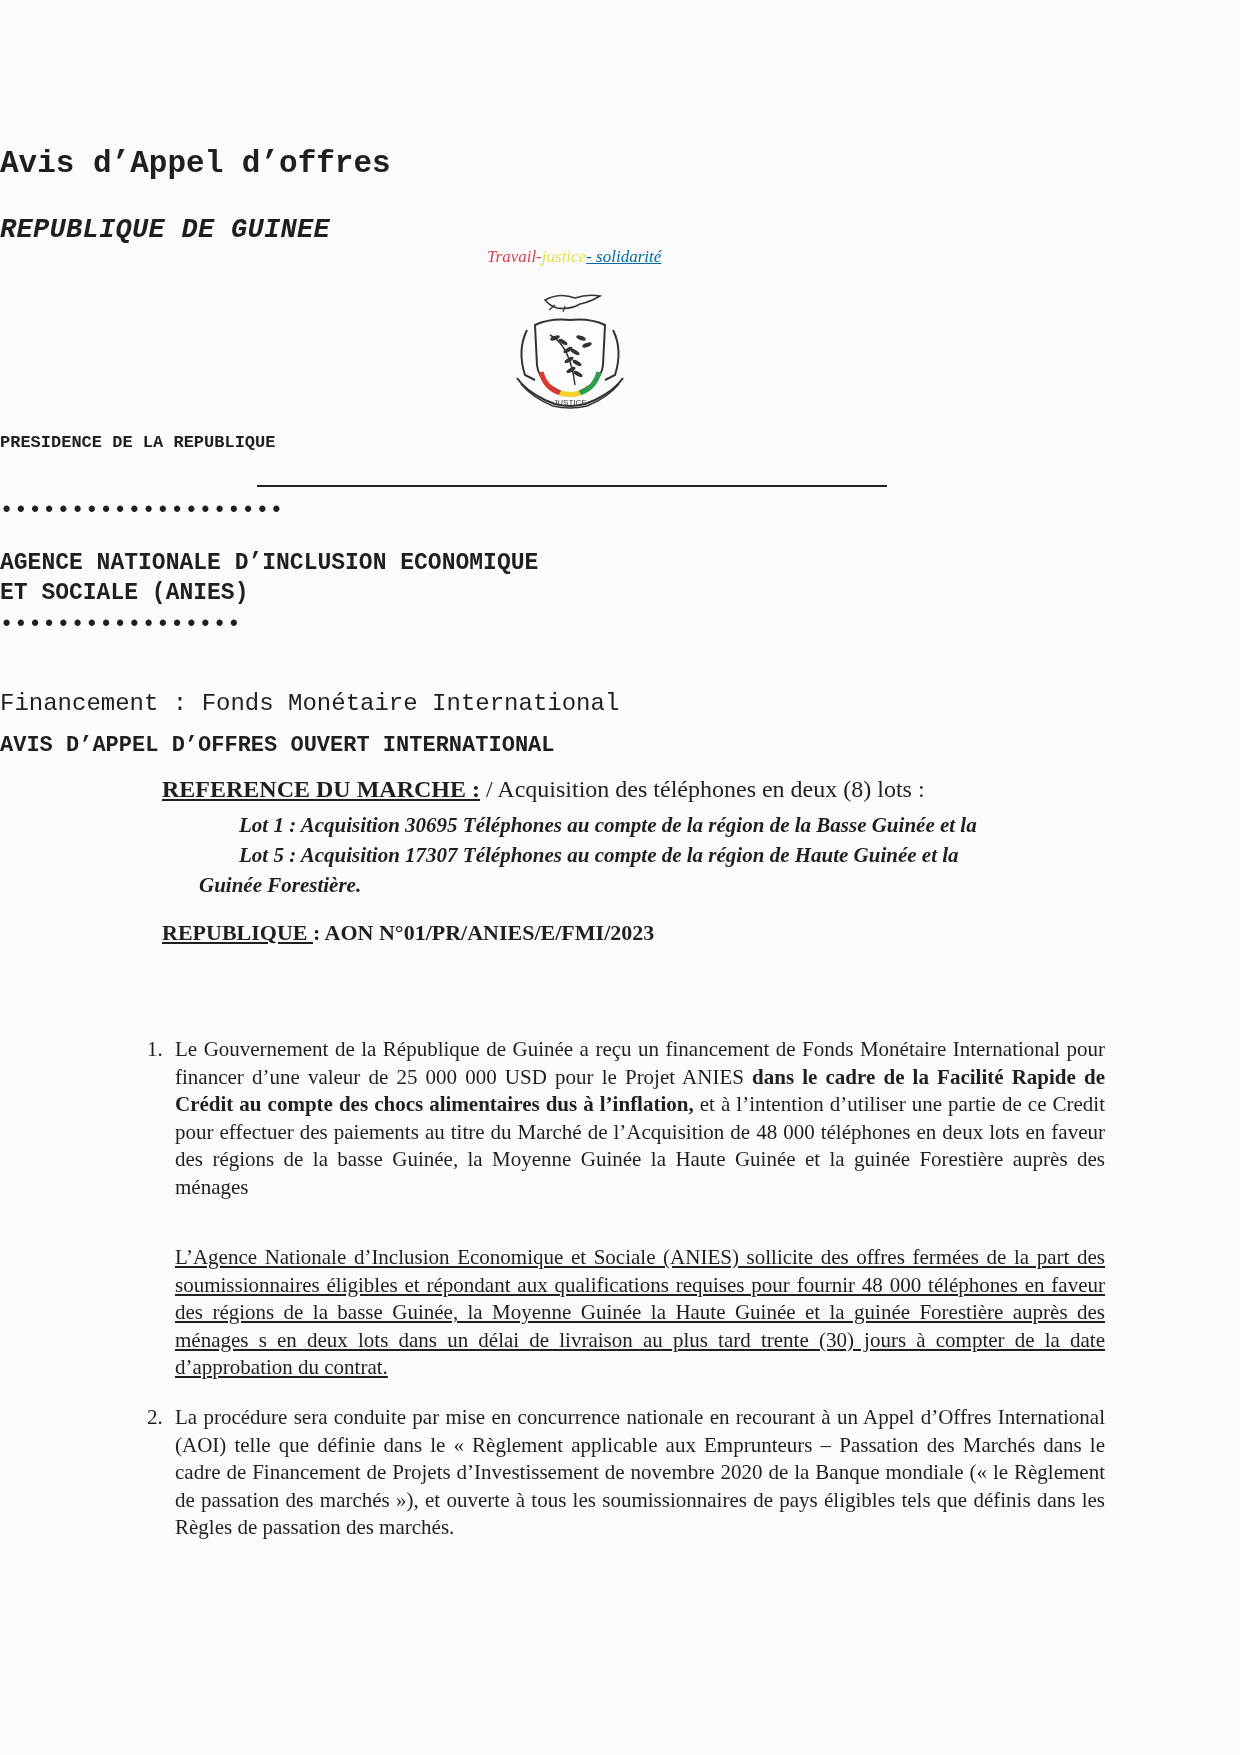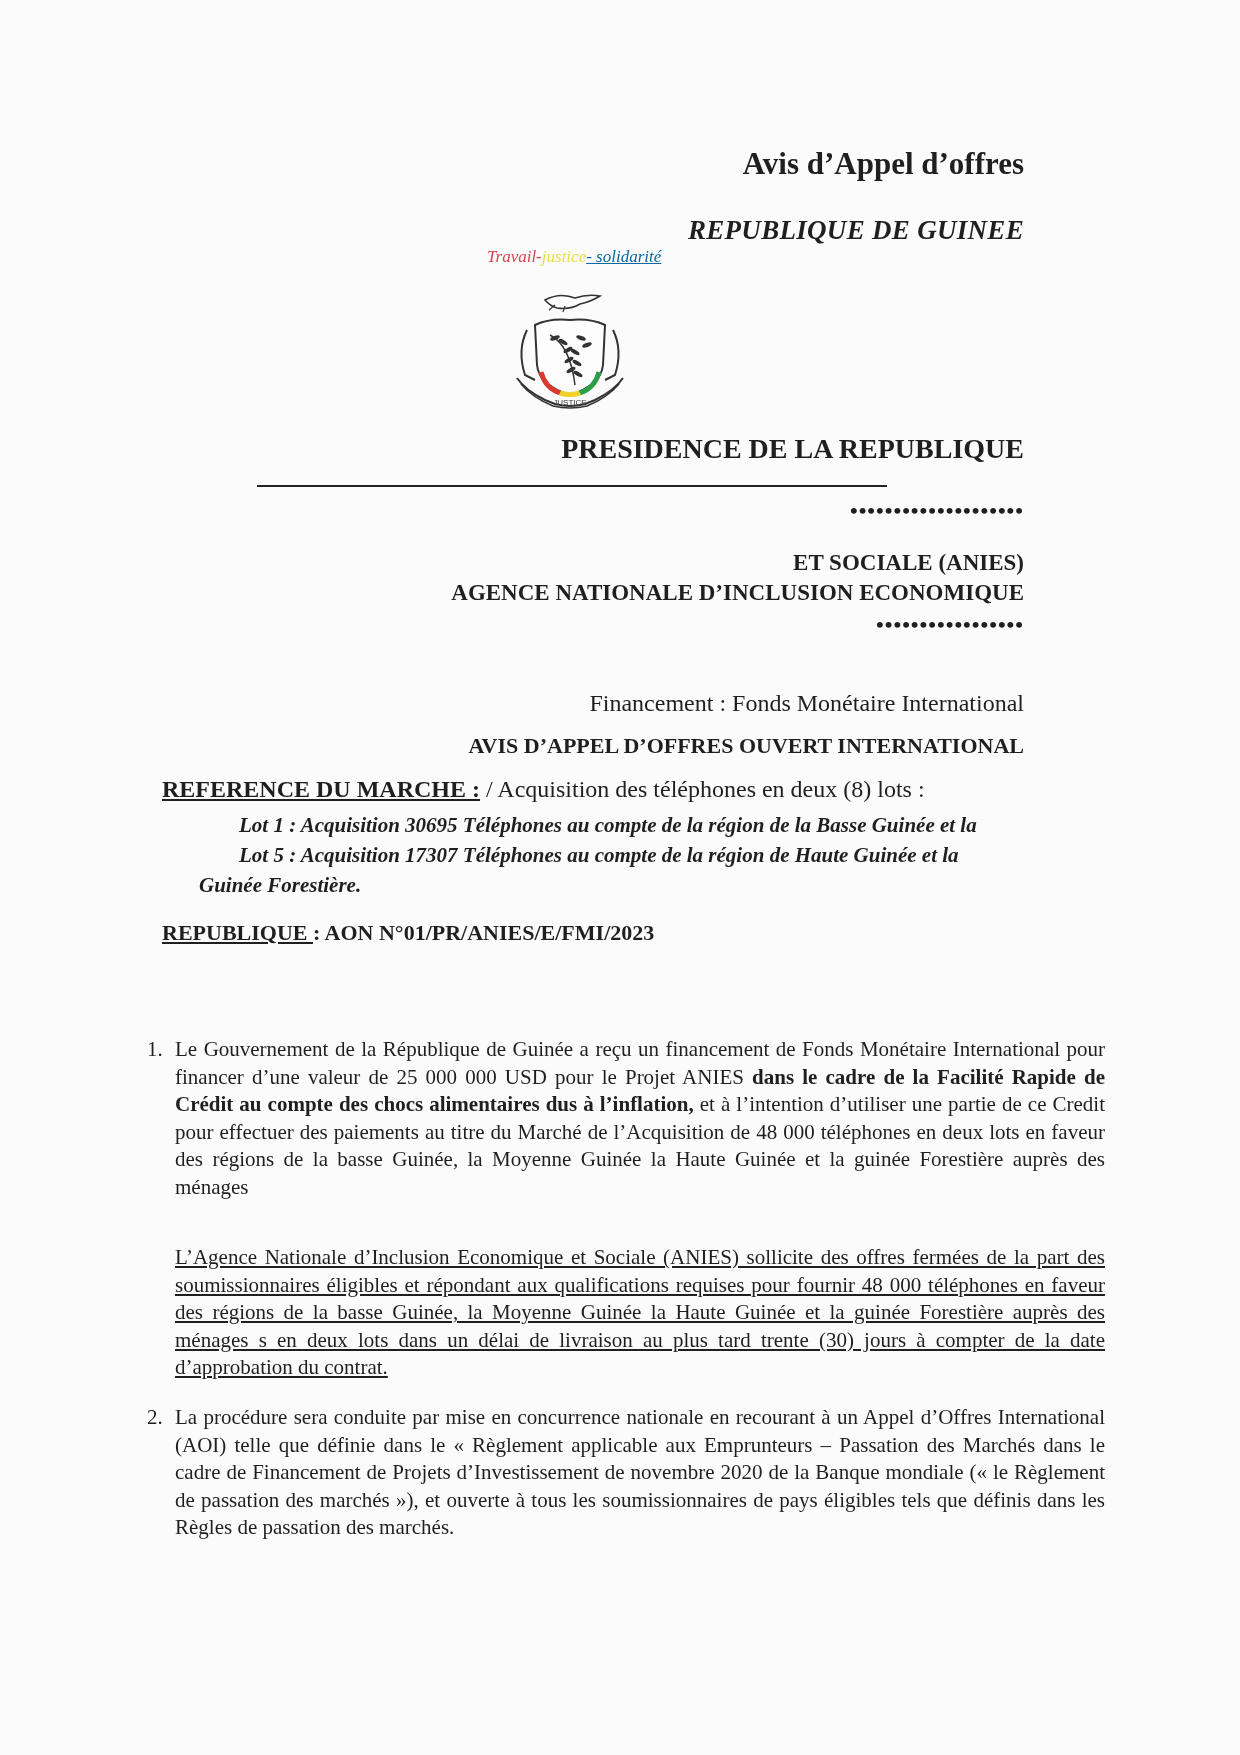--- a/index.html
+++ b/index.html
@@ -5,29 +5,29 @@
   html, body { margin: 0; padding: 0; }
   body {
     width: 1240px; height: 1755px;
     background: #fbfbfb;
     font-family: "Liberation Serif", serif;
     color: #1f1f1f;
     position: relative;
     overflow: hidden;
   }
   .abs { position: absolute; }
-  .center { left: 0; width: 1024px; text-align: right; }
+  .center { left: 0; width: 1024px; text-align: left; font-family: Liberation Mono, monospace; }
   .title { top: 146px; font-size: 31px; font-weight: bold; }
   .country { top: 215px; font-size: 27px; font-weight: bold; font-style: italic; letter-spacing: 0.3px; }
   .motto { top: 247px; left: 487px; font-size: 17px; font-style: italic; white-space: nowrap; }
   .motto .m1 { color: #d9434f; }
   .motto .m2 { color: #e6e04a; }
   .motto .m3 { color: #0369a1; text-decoration: underline; }
   .crest { top: 290px; left: 505px; width: 130px; height: 120px; }
-  .presidence { top: 433px; font-size: 28px; font-weight: bold; }
+  .presidence { top: 433px; font-size: 17px; font-weight: bold; }
   .rule { top: 485px; left: 257px; width: 630px; height: 0; border-top: 2px solid #222; }
   .dots1 { top: 498px; font-size: 22px; font-weight: bold; letter-spacing: 1px; }
   .agence { top: 548px; font-size: 23px; font-weight: bold; line-height: 30px; }
   .dots2 { top: 612px; font-size: 22px; font-weight: bold; letter-spacing: 1px; }
   .financement { top: 690px; font-size: 24px; }
   .aao { top: 733px; font-size: 22px; font-weight: bold; }
   .intitule { top: 776px; left: 162px; font-size: 24px; white-space: nowrap; }
   .intitule .lbl { font-weight: bold; text-decoration: underline; }
   .lots { top: 810px; left: 162px; width: 940px; font-size: 21px; font-weight: bold; font-style: italic; line-height: 30px; margin-left: 37px; }
   .lots .ind { padding-left: 40px; }
@@ -83,22 +83,22 @@
     <path d="M16 94 Q28 108 48 116 Q65 120 82 116 Q102 108 114 94" fill="none" stroke="#333" stroke-width="1.5"></path>
     <text x="65" y="115" text-anchor="middle" font-family="Liberation Sans, sans-serif" font-size="8" fill="#333">JUSTICE</text>
   </svg>
 </div>
 
 <div class="abs center presidence">PRESIDENCE DE LA REPUBLIQUE</div>
 <div class="abs rule"></div>
 <div class="abs center dots1">••••••••••••••••••••</div>
 
 <div class="abs center agence">
+  <div>AGENCE NATIONALE D’INCLUSION ECONOMIQUE</div>
   <div>ET SOCIALE (ANIES)</div>
-  <div>AGENCE NATIONALE D’INCLUSION ECONOMIQUE</div>
 </div>
 <div class="abs center dots2">•••••••••••••••••</div>
 
 <div class="abs center financement">Financement : Fonds Monétaire International</div>
 <div class="abs center aao">AVIS D’APPEL D’OFFRES OUVERT INTERNATIONAL</div>
 
 <div class="abs intitule">
   <span class="lbl">REFERENCE DU MARCHE :</span><span> / Acquisition des téléphones en deux (8) lots :</span>
 </div>
 

